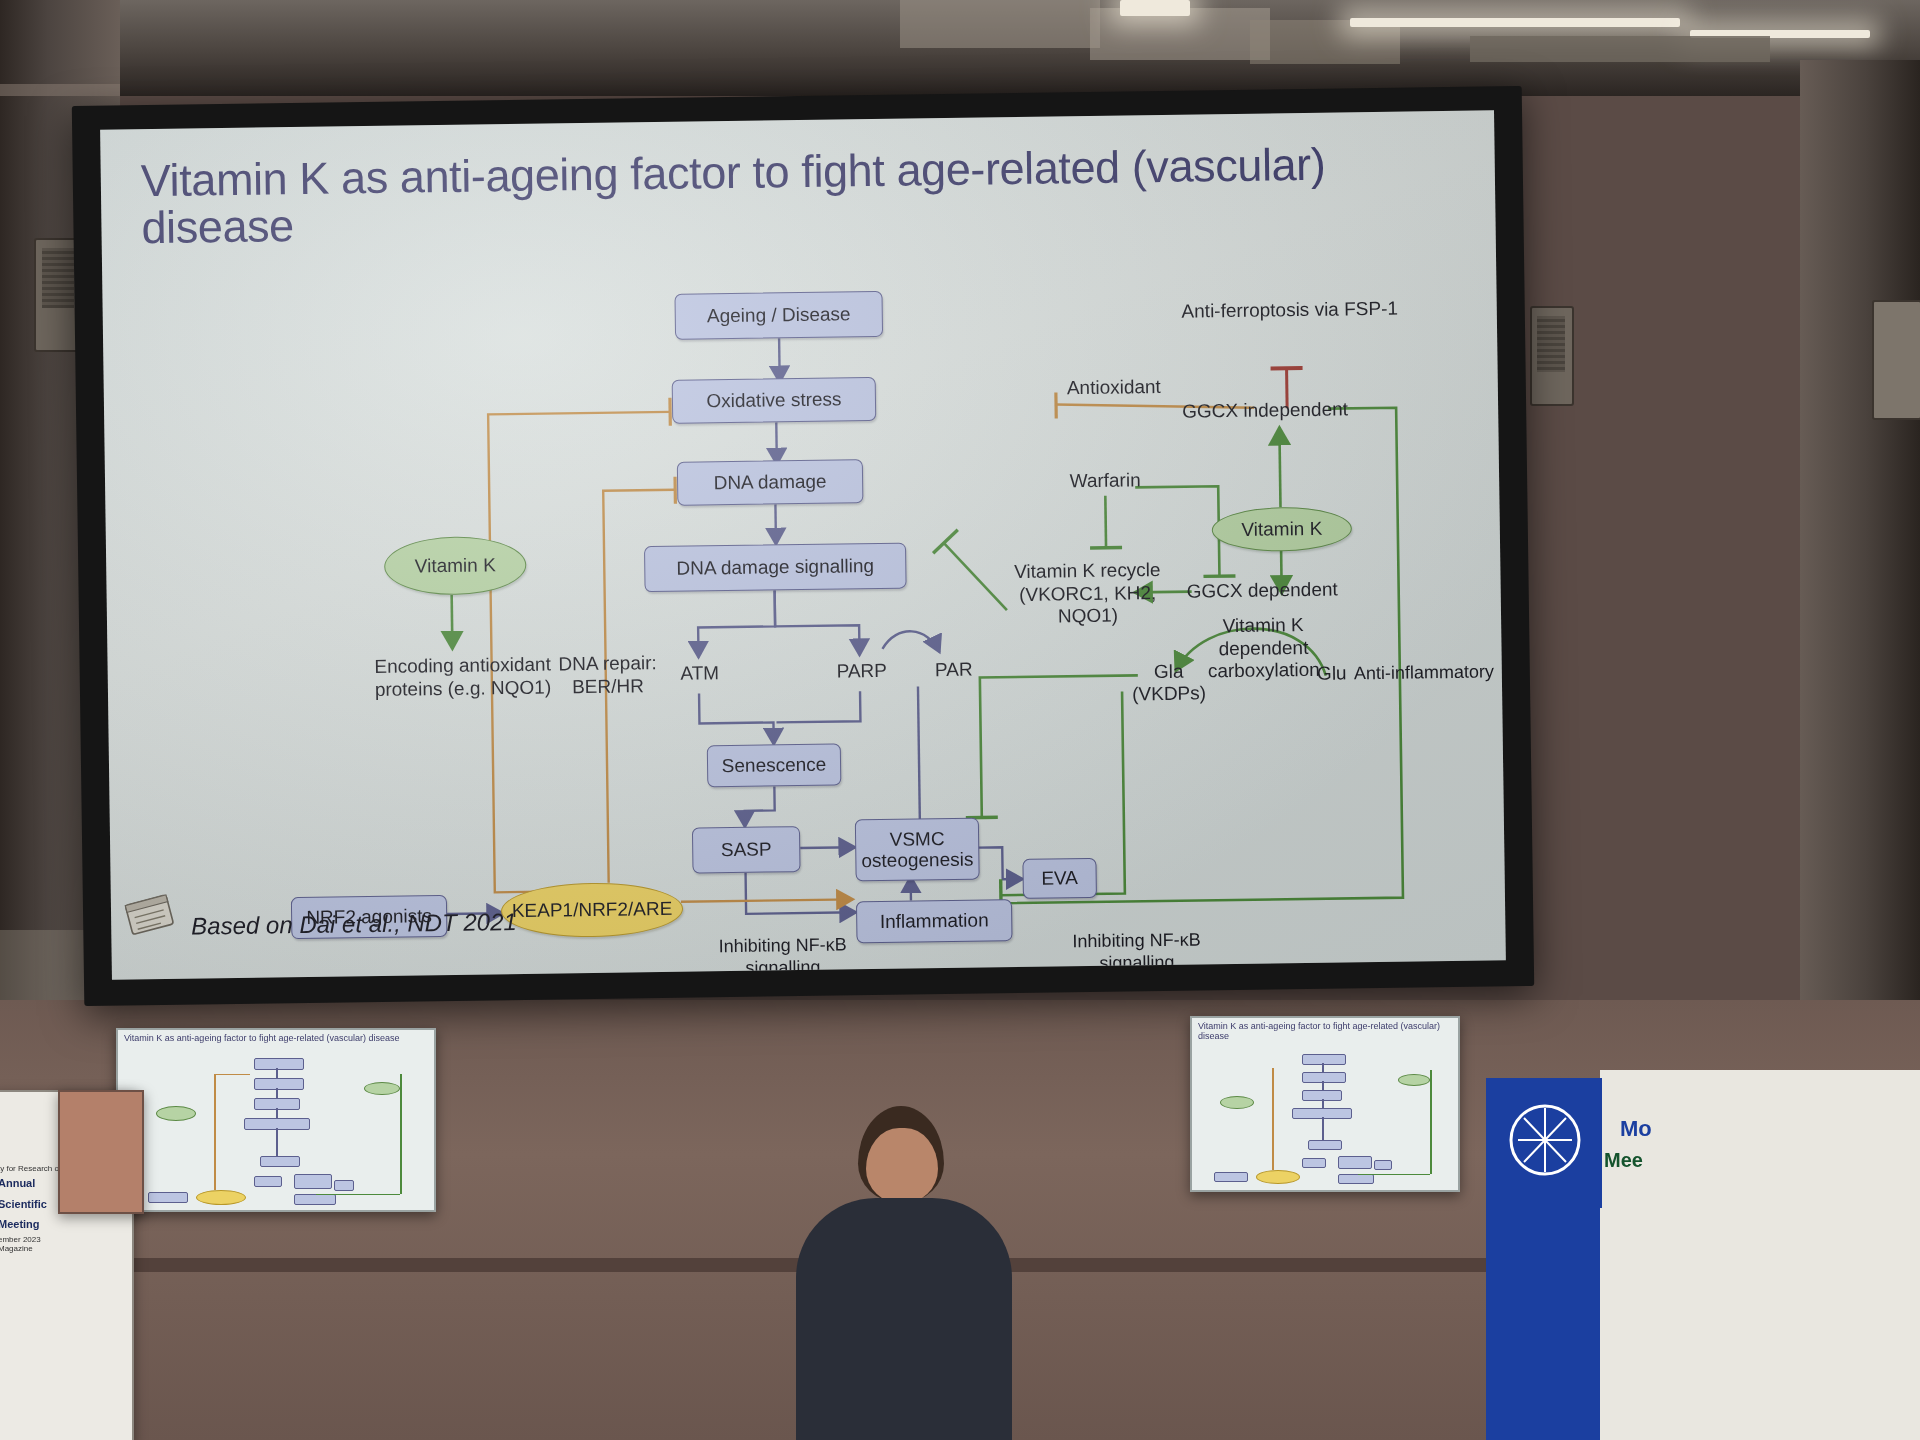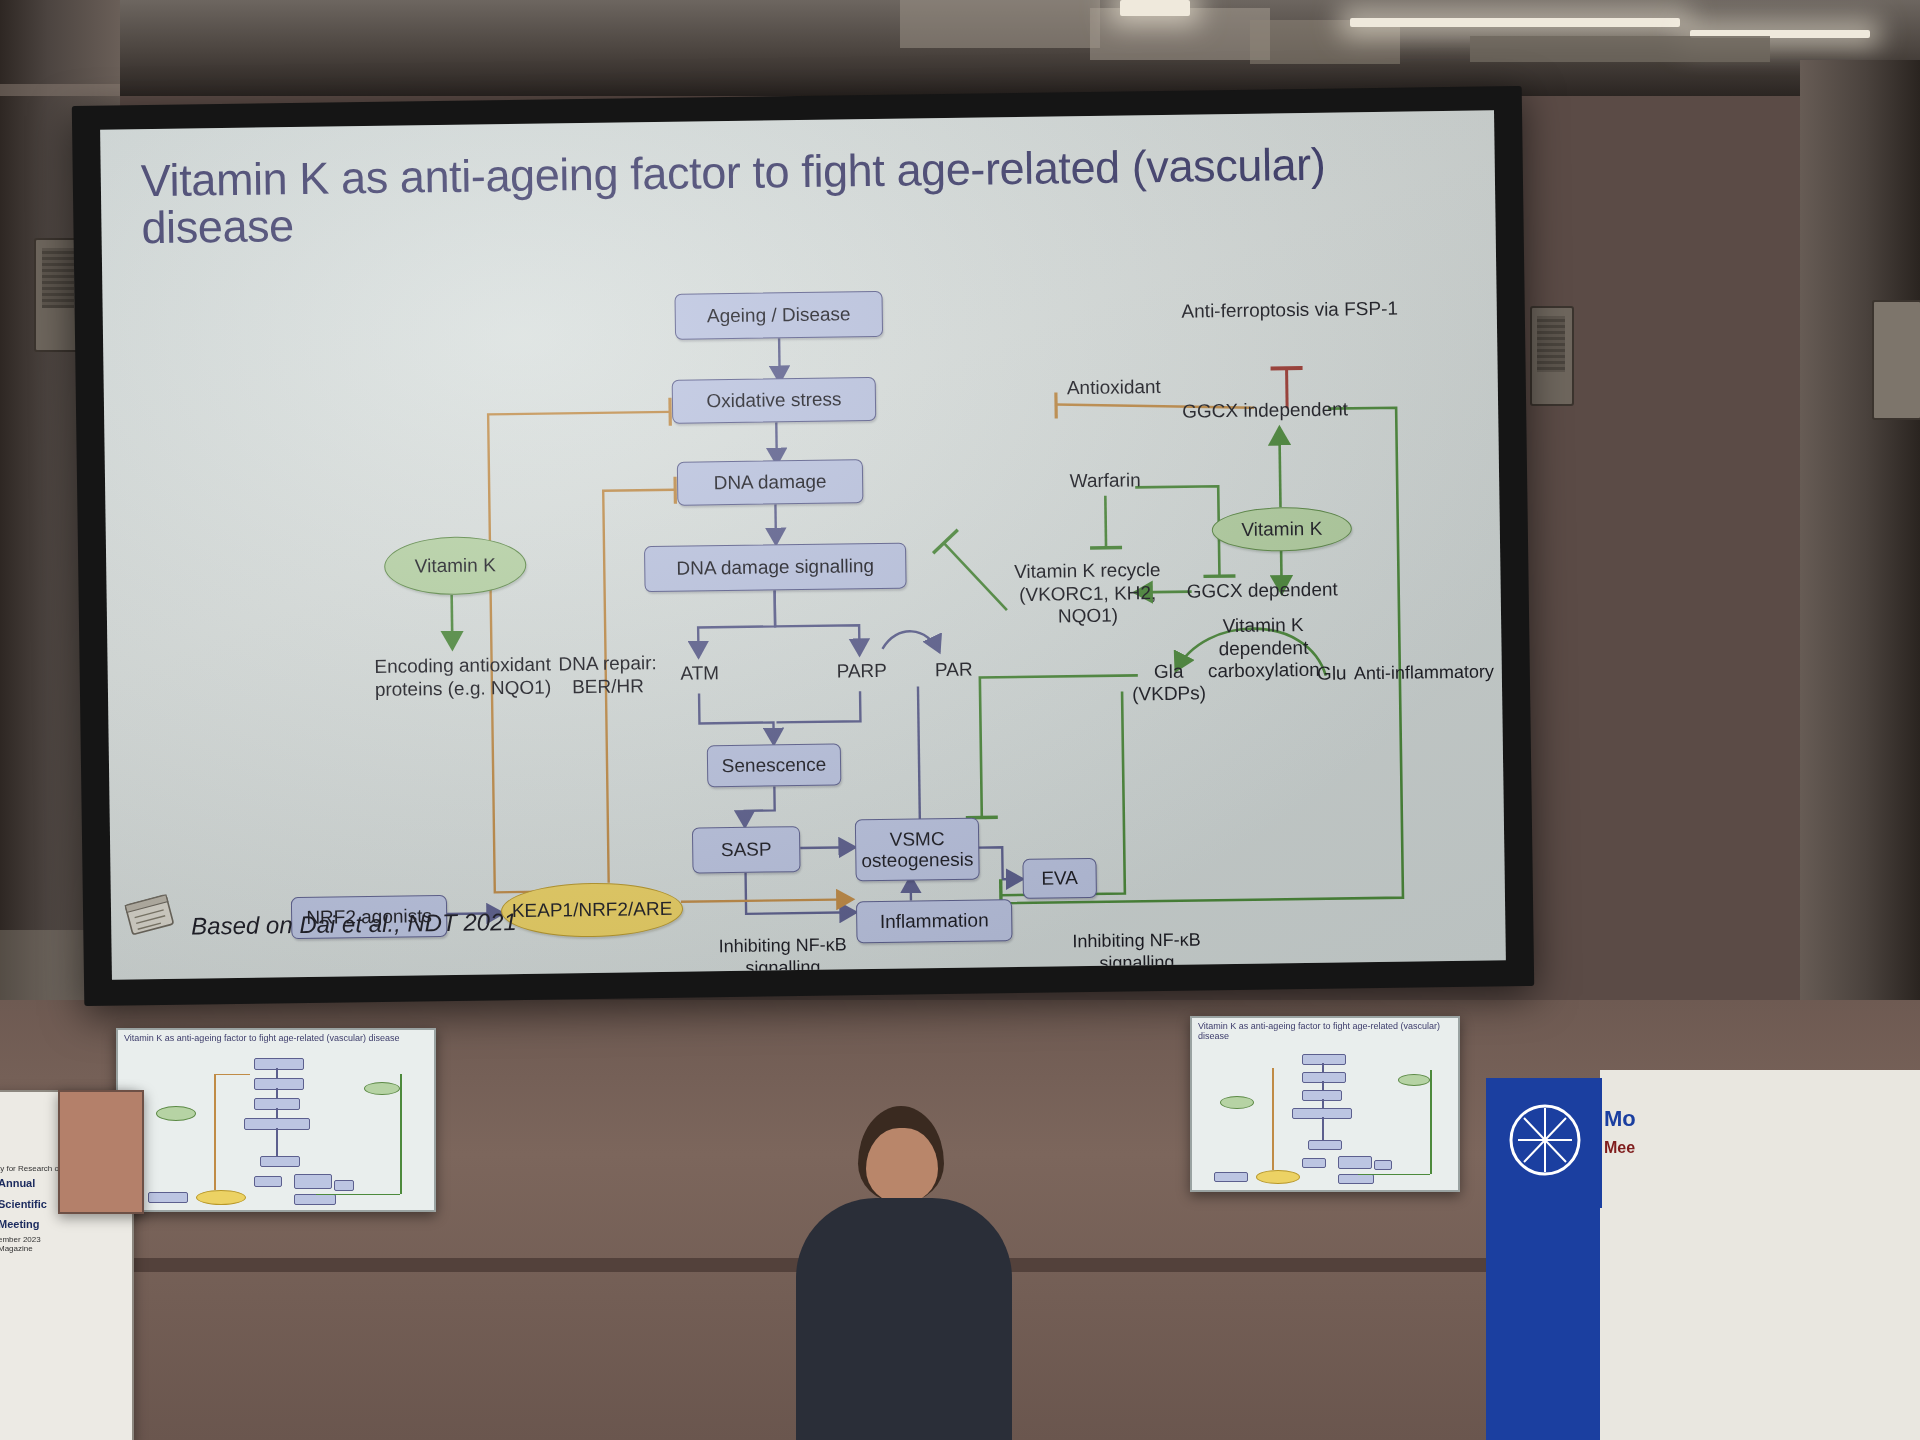--- a/index.html
+++ b/index.html
@@ -416,22 +416,22 @@
     <div class="poster-txt">Annual</div>
     <div class="poster-txt">Scientific</div>
     <div class="poster-txt">Meeting</div>
     <div class="poster-sub">ember 2023</div>
     <div class="poster-sub">Magazine</div>
   </div>
   <div class="poster" style="left:58px;top:1090px;width:82px;height:120px;background:#b4806a;border-color:#6d5046;"></div>
 
   <div class="blue-panel" style="left:1486px;top:1078px;width:116px;height:362px;"></div>
   <div class="blue-panel" style="left:1600px;top:1070px;width:320px;height:370px;background:#e9e7e0;">
-    <div class="poster-txt" style="color:#1b3fa0;font-size:22px;padding-top:36px;">Mo</div>
-    <div class="poster-txt" style="color:#7f1d1d;font-size:16px;">Mee</div>
+    <div class="poster-txt" style="color:#1b3fa0;font-size:22px;padding-top:46px;margin-left:16px;">Mo</div>
+    <div class="poster-txt" style="color:#14532d;font-size:20px;">Mee</div>
   </div>
   <div class="blue-panel" style="left:1486px;top:1078px;width:116px;height:130px;background:#1b3fa0;"></div>
   <svg style="position:absolute;left:1500px;top:1090px;width:90px;height:105px;" viewBox="0 0 90 105">
     <circle cx="45" cy="50" r="34" fill="none" stroke="#ffffff" stroke-width="3"></circle>
     <path d="M45,18 L45,82 M18,50 L72,50 M24,28 L66,72 M66,28 L24,72" stroke="#ffffff" stroke-width="2"></path>
   </svg>
 
   <div class="person" style="left:858px;top:1106px;width:86px;height:96px;background:#3a2a20;"></div>
   <div class="person" style="left:866px;top:1128px;width:72px;height:76px;background:#b9866a;border-radius:46% 46% 50% 50%/54% 54% 46% 46%;"></div>
   <div style="position:absolute;left:796px;top:1198px;width:216px;height:242px;background:#2a2e38;border-radius:80px 80px 0 0;"></div>

